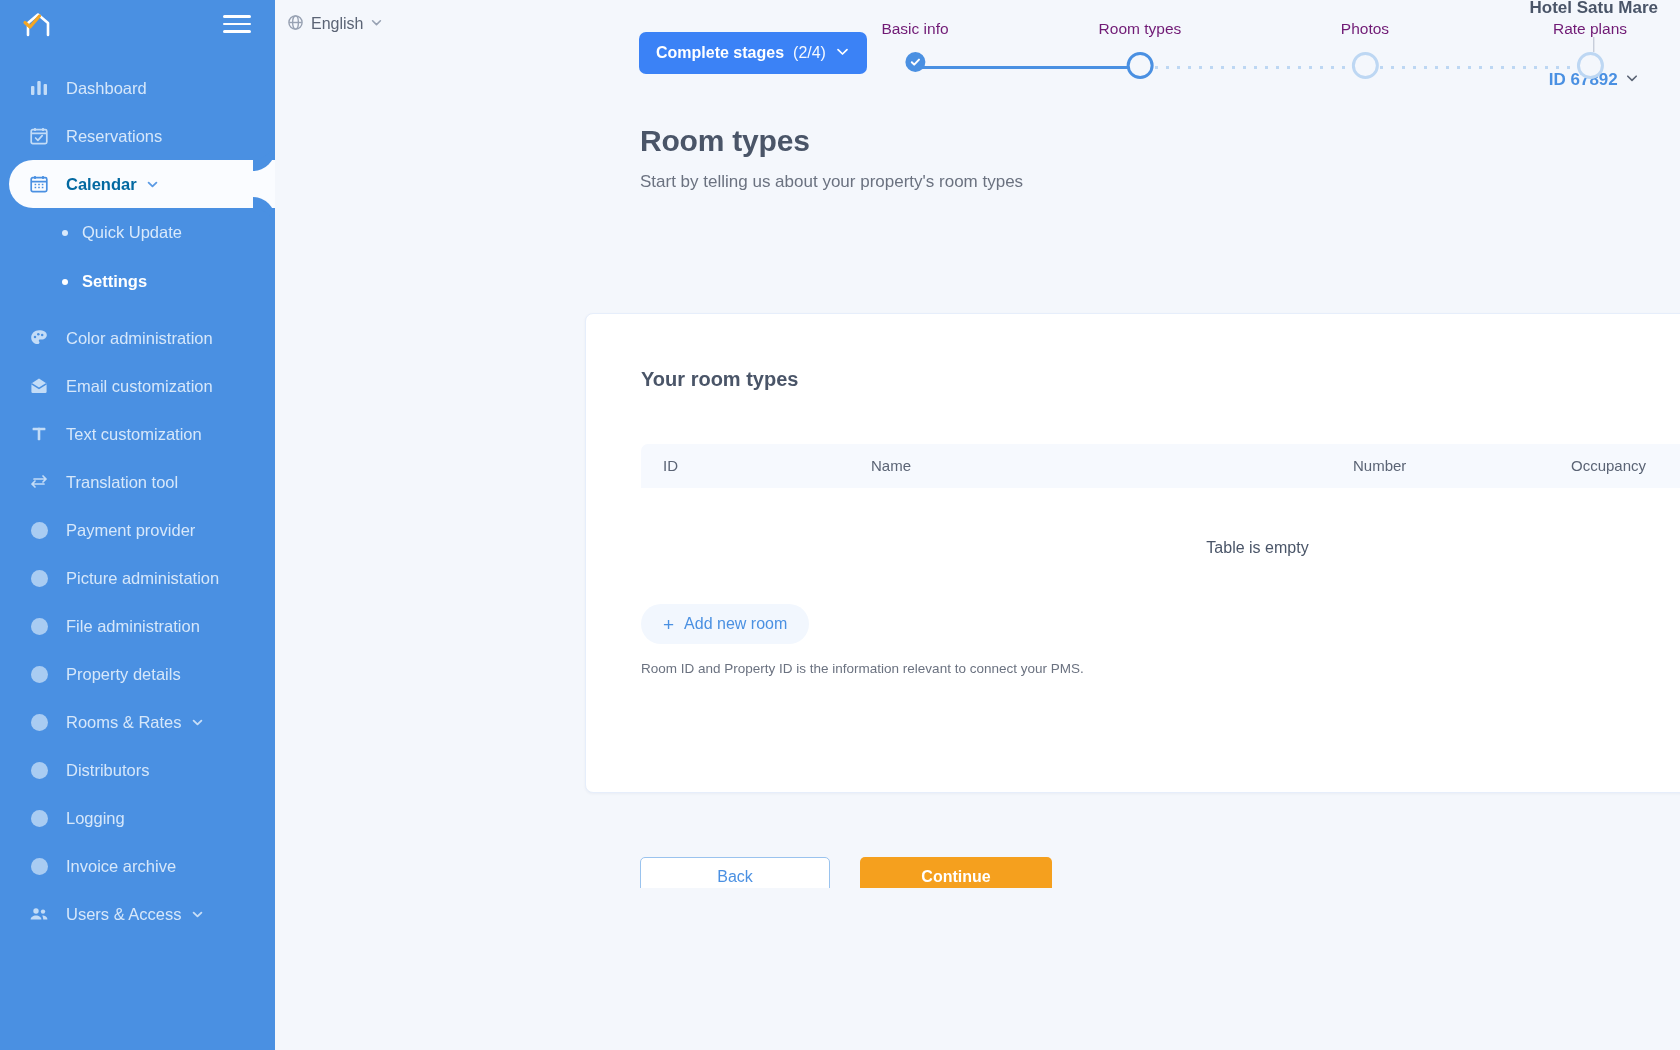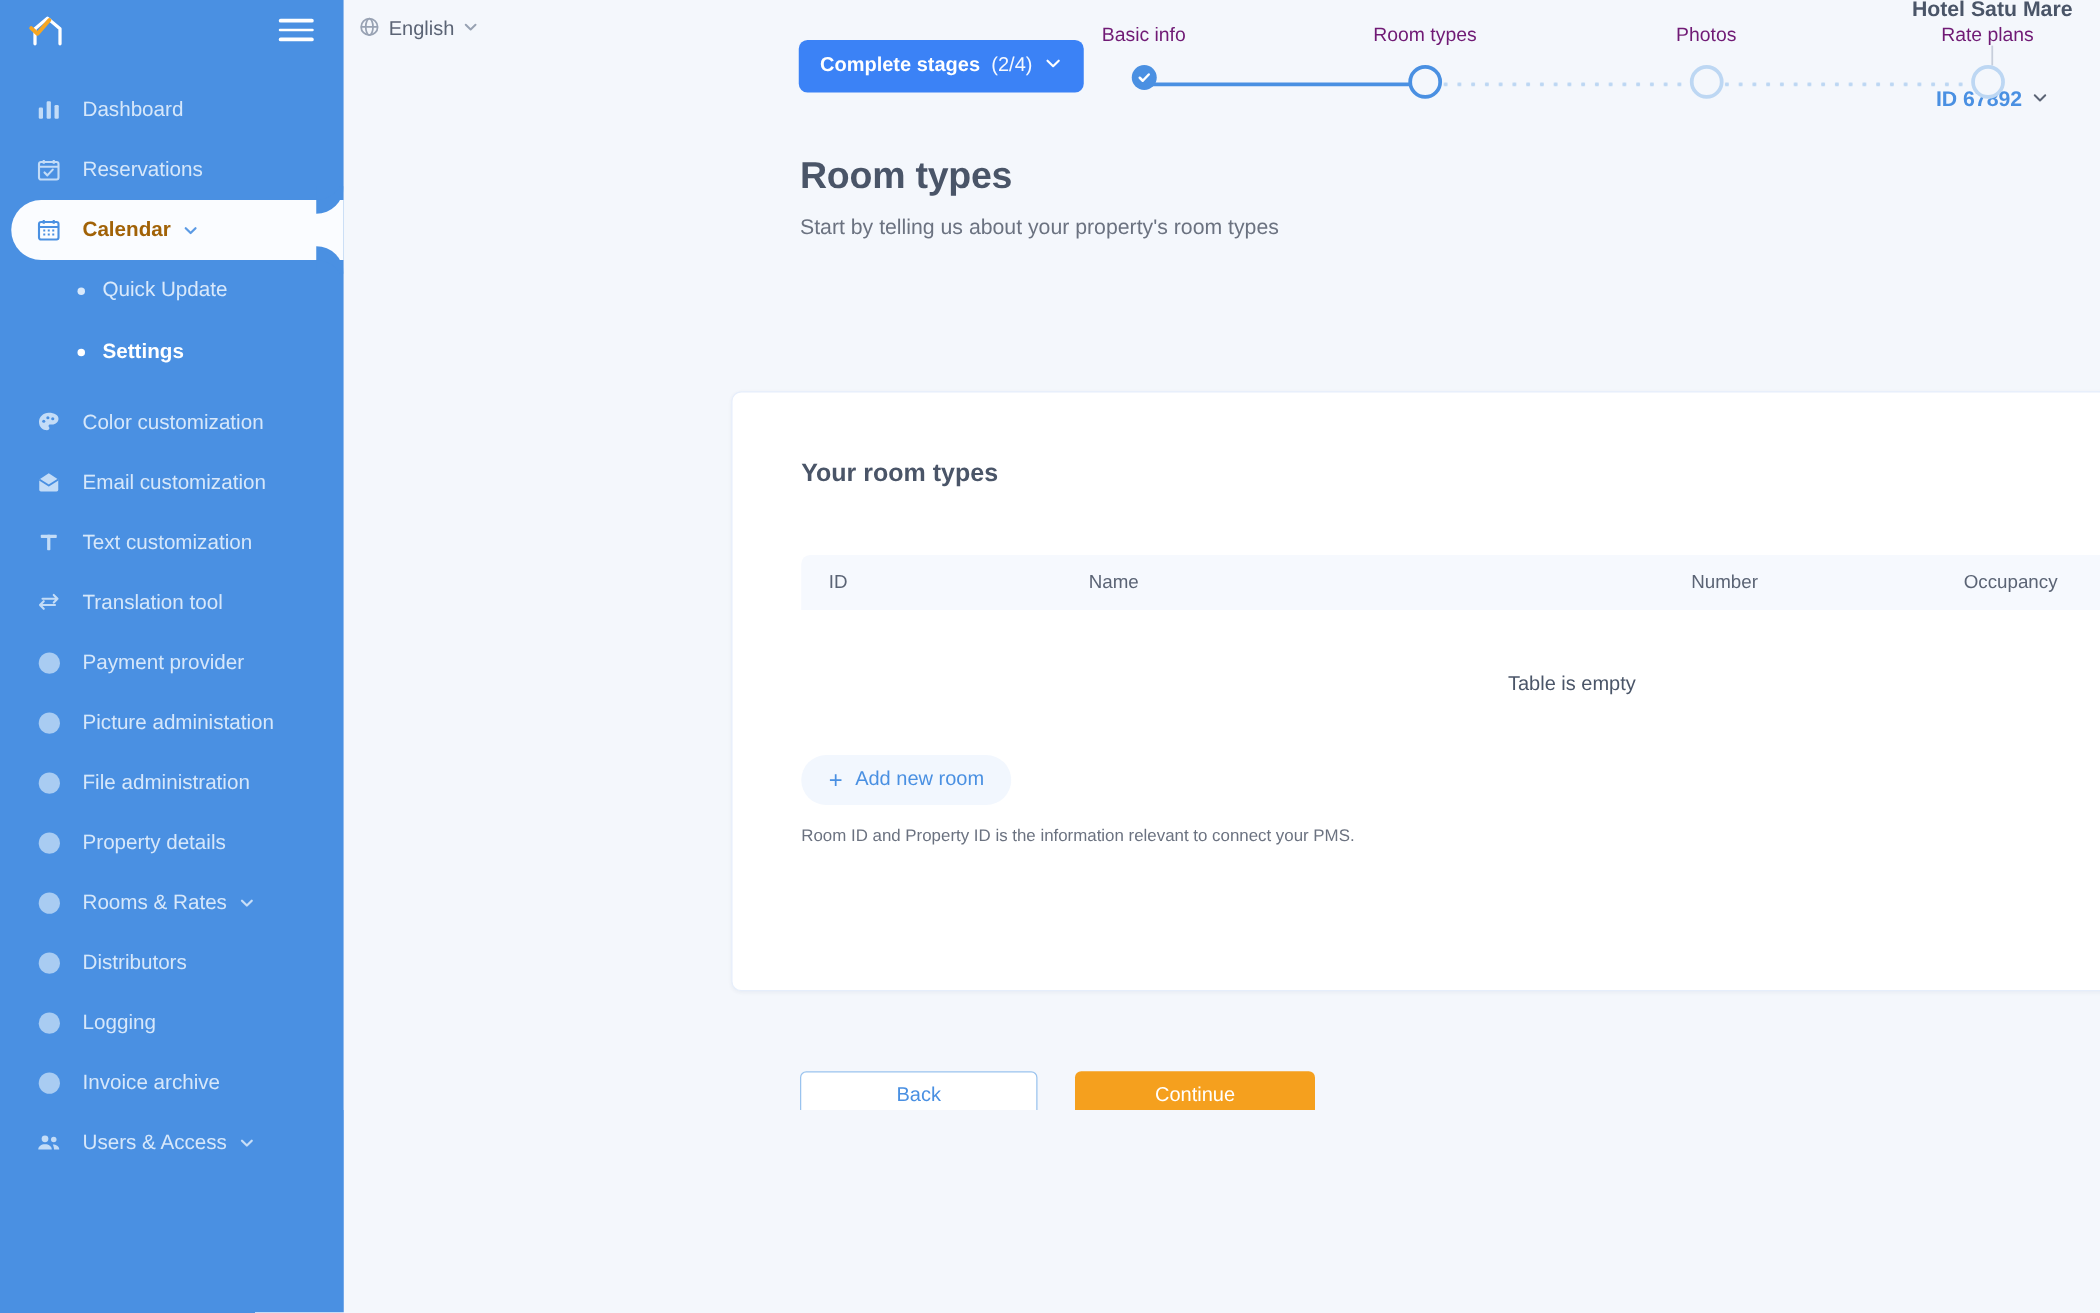--- a/index.html
+++ b/index.html
@@ -44,21 +44,21 @@
   }
   .sb-item .ic svg { display: block; }
   .sb-item .dot-ic {
     width: 17px; height: 17px; border-radius: 50%;
     background: #a9ccf2; display: block;
   }
   .sb-item .chev { margin-left: 9px; opacity: .9; display:flex; }
 
   .sb-item.active {
     background: #fafcff;
-    color: #a16207;
+    color: #0369a1;
     font-weight: 600;
     border-radius: 28px 0 0 28px;
     margin-left: 9px;
     padding-left: 19px;
   }
   .sb-item.active .ic svg { stroke: #4a90e2; fill: none; }
   .sb-item.active::before,
   .sb-item.active::after {
     content: ""; position: absolute; right: 0; width: 22px; height: 22px;
     background: #fafcff;
@@ -164,21 +164,21 @@
   .addbtn .plus { font-size: 19px; line-height: 1; }
   .note { position: absolute; left: 55px; top: 347px; font-size: 13.5px; color: #6b7280; }
 
   
   .actions { position: absolute; left: 365px; top: 857px; display: flex; gap: 30px; }
   .btn {
     height: 40px; border-radius: 5px; font-size: 16px; cursor: pointer;
     font-family: "Liberation Sans", sans-serif;
   }
   .btn-back { width: 190px; background: #fff; border: 1px solid #9ac3ee; color: #4a90e2; }
-  .btn-cont { width: 192px; background: #f5a01e; border: none; color: #fff; font-weight: 400; }
+  .btn-cont { width: 192px; background: #f5a01e; border: none; color: #fff; font-weight: 700; }
 </style>
 </head>
 <body>
 
 <div class="app">
 
   <nav class="sidebar">
     <div class="sb-top">
       <div class="logo">
         <svg width="34" height="34" viewBox="0 0 34 34">
@@ -244,21 +244,21 @@
 
       <div class="sb-item" style="margin-top:8px">
         <span class="ic">
           <svg width="20" height="20" viewBox="0 0 20 20" fill="#c3dcf7">
             <path d="M10 2.2c-4.3 0-7.8 3.2-7.8 7.3 0 4 3 6.6 6.4 6.6 1.3 0 1.9-.7 1.9-1.5 0-.8-.7-1.1-.7-1.8 0-.7.5-1.2 1.3-1.2h1.6c2.8 0 5.1-2 5.1-4.6 0-2.8-3.1-4.8-7.8-4.8z"></path>
             <circle cx="6" cy="9" r="1.25" fill="#4a90e2"></circle>
             <circle cx="9.3" cy="6.2" r="1.25" fill="#4a90e2"></circle>
             <circle cx="13.2" cy="7" r="1.25" fill="#4a90e2"></circle>
           </svg>
         </span>
-        <span>Color customization</span>
+        <span>Color administration</span>
       </div>
 
       <div class="sb-item">
         <span class="ic">
           <svg width="20" height="20" viewBox="0 0 20 20" fill="#c3dcf7">
             <path d="M2.4 7.6 10 2.6l7.6 5v8.2a1.3 1.3 0 0 1-1.3 1.3H3.7a1.3 1.3 0 0 1-1.3-1.3z"></path>
             <path d="M2.4 7.6 10 12.4l7.6-4.8" fill="none" stroke="#4a90e2" stroke-width="1.6" stroke-linejoin="round"></path>
           </svg>
         </span>
         <span>Email customization</span>

